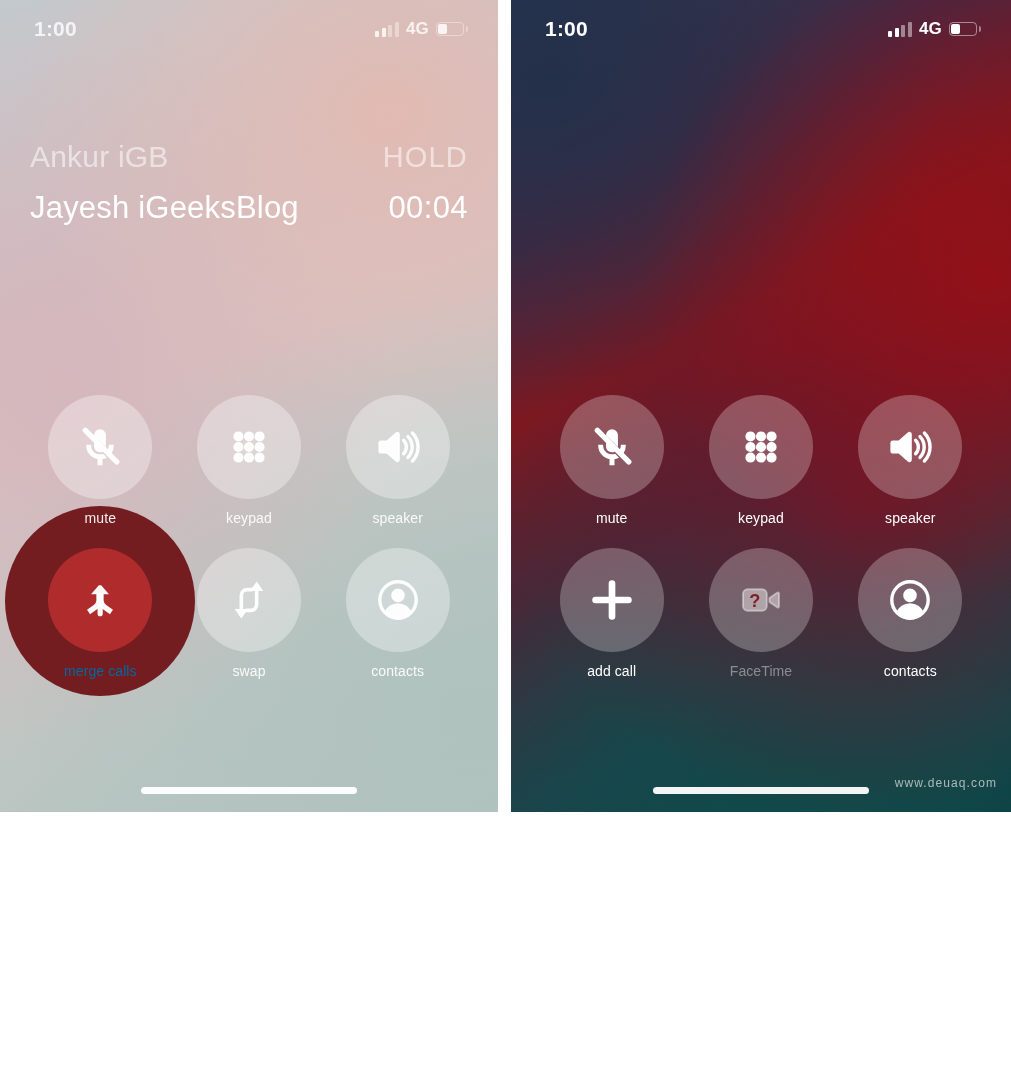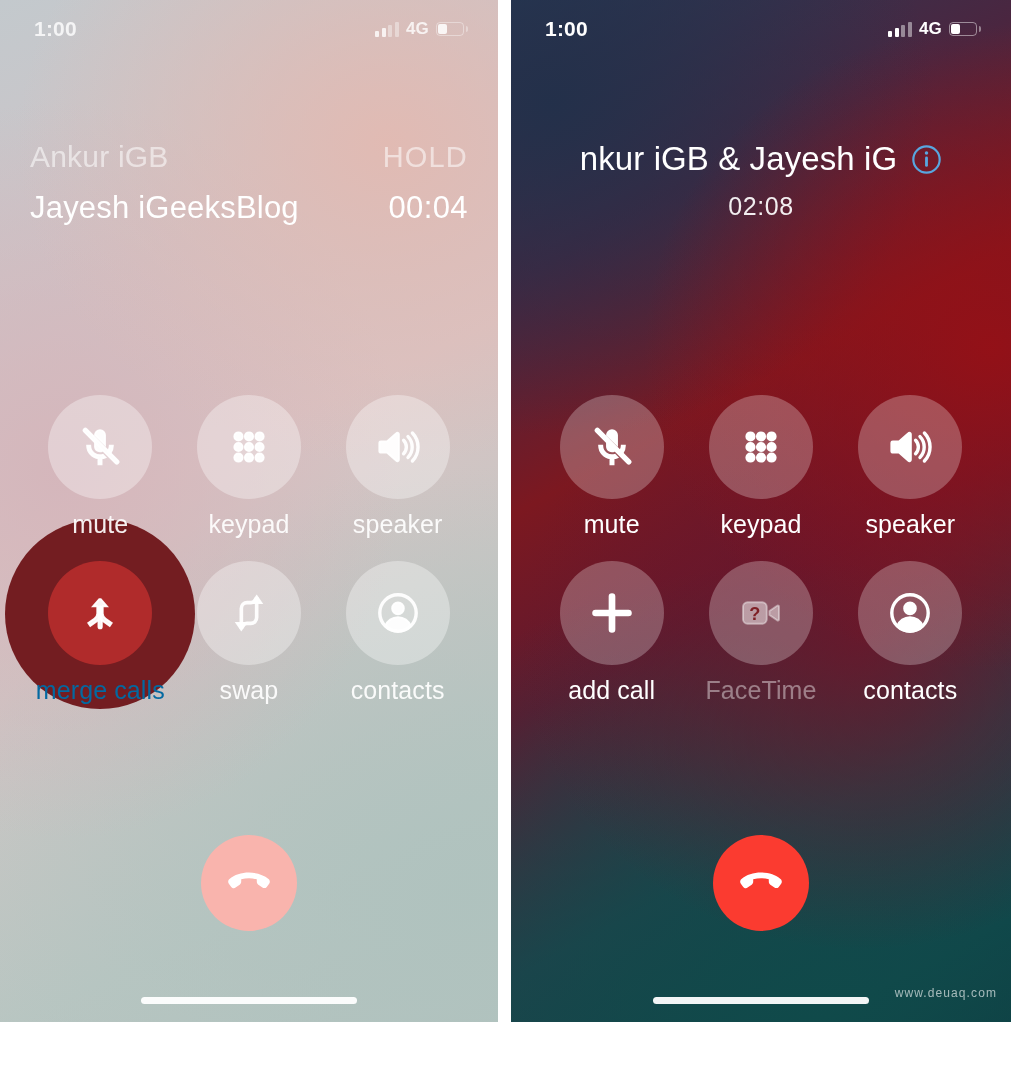--- a/index.html
+++ b/index.html
@@ -5,21 +5,21 @@
   * { margin:0; padding:0; box-sizing:border-box; }
   html, body {
     width:1011px; height:1078px;
     background:#ffffff;
     font-family:"Liberation Sans", sans-serif;
     overflow:hidden;
   }
   .stage { position:relative; width:1011px; height:1078px; background:#ffffff; }
 
   
-  .panel { position:absolute; top:0; height:1022px; overflow:hidden; }
+  .panel { position:absolute; top:0; height:812px; overflow:hidden; }
   .panel-left  { left:0;   width:498px; }
   .panel-right { left:511px; width:500px; }
 
   .bg { position:absolute; inset:0; }
 
   
   .bg-left {
     background:
       radial-gradient(ellipse 600px 520px at 78% 14%, rgba(226,186,178,0.95) 0%, rgba(226,186,178,0) 62%),
       radial-gradient(ellipse 520px 560px at 12% 46%, rgba(212,180,186,0.85) 0%, rgba(212,180,186,0) 66%),
@@ -106,21 +106,21 @@
   .cell {
     display:flex; flex-direction:column; align-items:center;
     position:relative;
   }
   .circle {
     width:104px; height:104px; border-radius:50%;
     display:flex; align-items:center; justify-content:center;
     position:relative; z-index:2;
   }
   .cell-label {
-    margin-top:11px; font-size:25px; font-weight:400; color:#ffffff;
+    margin-top:11px; font-size:14px; font-weight:400; color:#ffffff;
     position:relative; z-index:2; letter-spacing:.1px;
   }
 
   
   .panel-left .circle { background:rgba(255,255,255,.34); }
   .panel-left .cell-label { color:rgba(255,255,255,.92); }
   .panel-left .circle svg { fill:rgba(255,255,255,.95); stroke:rgba(255,255,255,.95); }
 
   
   .panel-right .circle { background:rgba(255,255,255,.26); }
@@ -310,31 +310,20 @@
           </div>
           <div class="net">4G</div>
           <div class="batt">
             <span class="shell"></span>
               <span class="fill"></span>
               <span class="nub"></span>
           </div>
         </div>
       </div>
 
-      <div class="merged-header">
-        <div class="merged-title-row">
-          <span class="merged-title">nkur iGB &amp; Jayesh iG</span>
-          <svg class="info-btn" viewBox="0 0 24 24">
-            <circle cx="12" cy="12" r="10.2" fill="none" stroke="#58a6df" stroke-width="1.7"></circle>
-            <circle cx="12" cy="6.9" r="1.35" fill="#58a6df"></circle>
-            <rect x="10.9" y="9.7" width="2.2" height="8.0" rx="1.1" fill="#58a6df"></rect>
-          </svg>
-        </div>
-        <div class="merged-timer">02:08</div>
-      </div>
 
       <div class="grid">
 
         <div class="cell">
           <div class="circle">
             <svg width="46" height="46" viewBox="0 0 24 24">
               <path d="M12 3.2a2.6 2.6 0 0 1 2.6 2.6v5.0l-5.2-5.0V5.8A2.6 2.6 0 0 1 12 3.2z"></path>
               <path d="M17.1 11.3a5.1 5.1 0 0 1-1.0 3.0l1.2 1.2a6.8 6.8 0 0 0 1.4-4.2h-1.6z"></path>
               <path d="M6.9 11.3H5.3a6.8 6.8 0 0 0 5.9 6.6V21h1.6v-3.1a6.7 6.7 0 0 0 2.0-.5l-1.3-1.3a5.1 5.1 0 0 1-6.6-4.8z"></path>
               <path d="M9.4 9.0v2.7a2.6 2.6 0 0 0 3.9 2.2L9.4 9.0z"></path>

